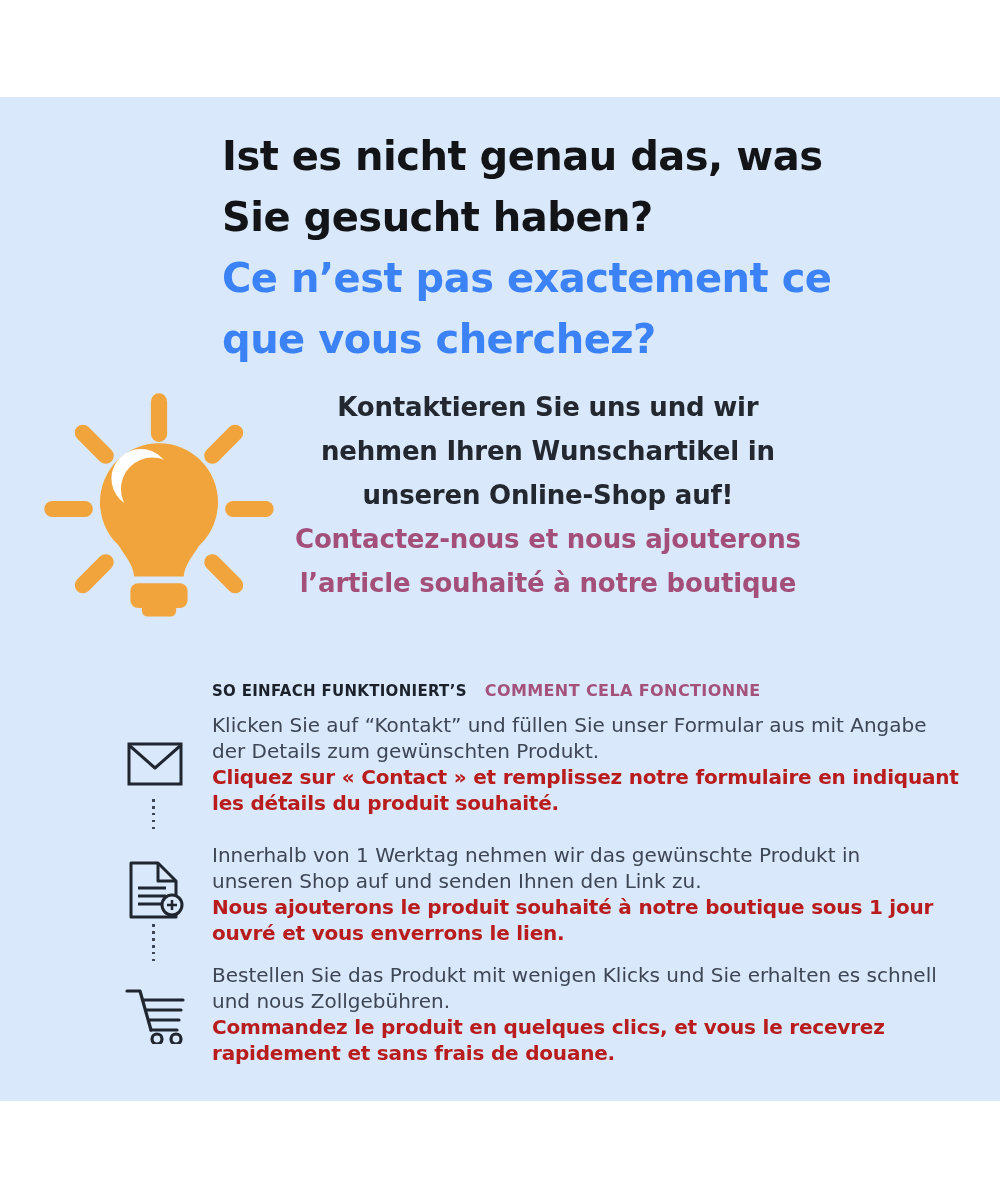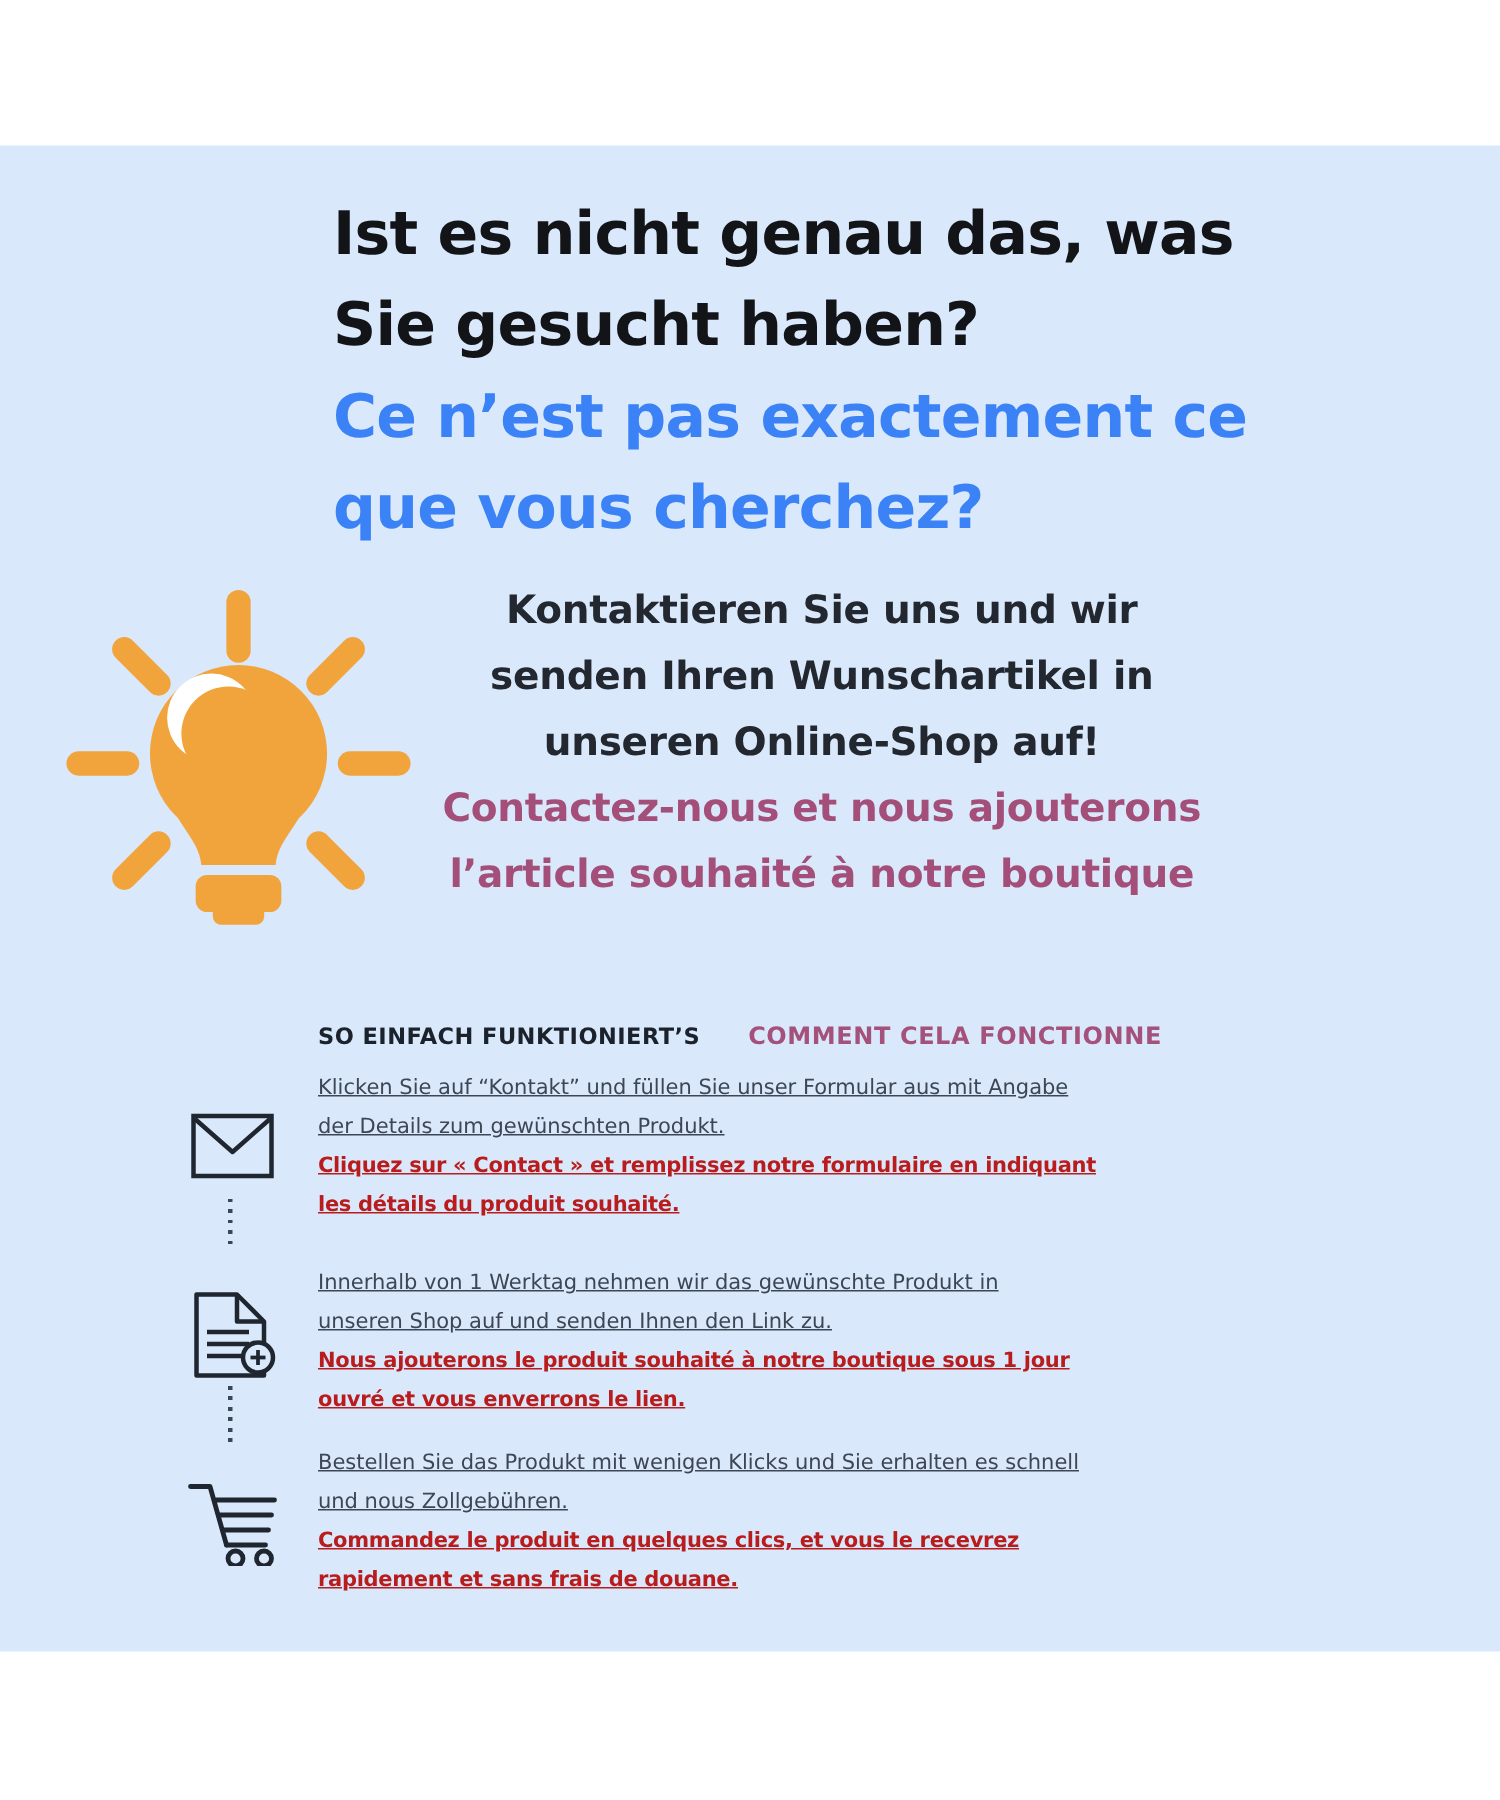--- a/index.html
+++ b/index.html
@@ -52,41 +52,40 @@
     letter-spacing: -0.2px;
   }
   .intro .de { color: #23272f; }
   .intro .fr { color: #a34f7a; }
   
   .how-header {
     position: absolute;
     left: 212px; top: 681px;
     white-space: nowrap;
     display: flex;
-    gap: 32px;
+    gap: 18px;
     align-items: baseline;
   }
   .how-header .de {
     font-size: 15px; font-weight: 700;
     letter-spacing: 0.3px; color: #1c222b;
   }
   .how-header .fr {
     font-size: 16px; font-weight: 700;
     letter-spacing: 0.4px; color: #a4517b;
   }
   
   .step-text {
     position: absolute;
     left: 212px;
     white-space: nowrap;
   }
   .step-text .line {
-    font-size: 14px;
+    font-size: 20px;
     line-height: 26px;
-    text-decoration: underline;
   }
   .step-text .de { color: #3d4654; font-weight: 400; }
   .step-text .fr { color: #b91c1c; font-weight: 700; letter-spacing: -0.2px; }
   .step1 { top: 712px; }
   .step2 { top: 842px; }
   .step3 { top: 962px; }
   .step-icon { position: absolute; }
   .icon-envelope { left: 127px; top: 741px; }
   .icon-document { left: 126px; top: 860px; }
   .icon-cart     { left: 121px; top: 984px; }
@@ -131,21 +130,21 @@
         <circle cx="113" cy="104" r="33"></circle>
         <path d="M 95,120 h 50 v 60 h -50 z"></path>
         <rect x="90" y="203" width="60" height="26" rx="8"></rect>
         <path d="M 102,226 h 36 v 6 a 6,6 0 0 1 -6,6 h -24 a 6,6 0 0 1 -6,-6 z"></path>
       </g>
     </svg>
   </div>
 
   <div class="intro">
     <div class="line de">Kontaktieren Sie uns und wir</div>
-    <div class="line de">senden Ihren Wunschartikel in</div>
+    <div class="line de">nehmen Ihren Wunschartikel in</div>
     <div class="line de">unseren Online-Shop auf!</div>
     <div class="line fr">Contactez-nous et nous ajouterons</div>
     <div class="line fr">l’article souhaité à notre boutique</div>
   </div>
 
   <div class="how-header">
     <span class="de">SO EINFACH FUNKTIONIERT’S</span>
     <span class="fr">COMMENT CELA FONCTIONNE</span>
   </div>
 

